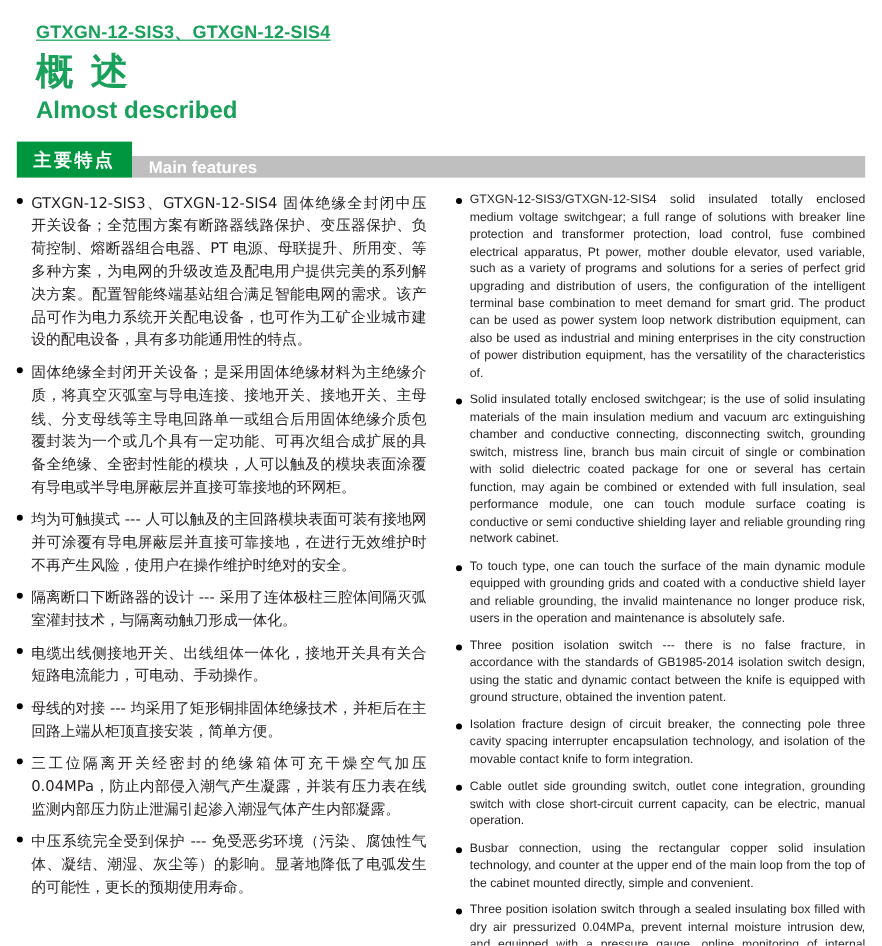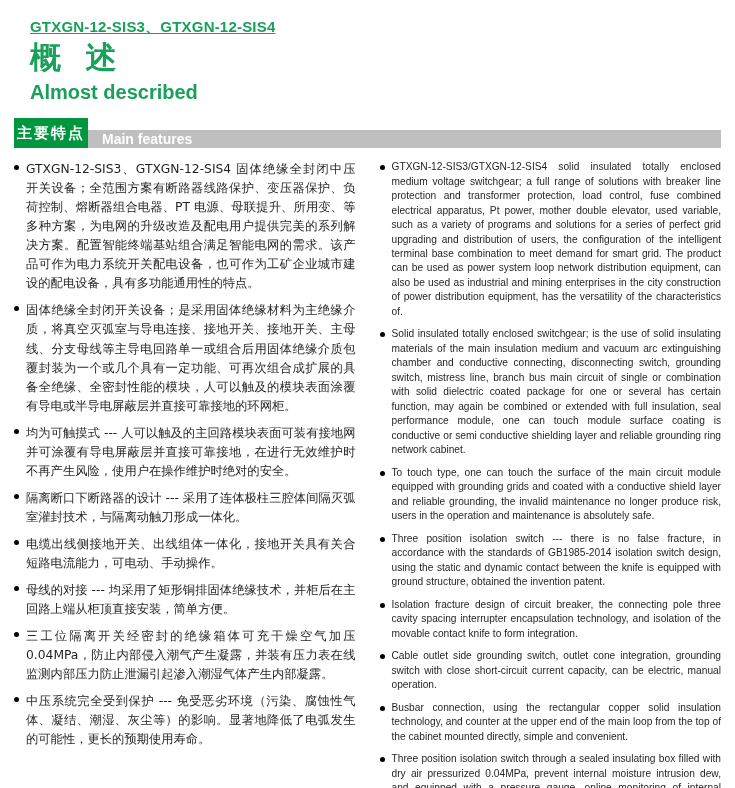--- a/index.html
+++ b/index.html
@@ -31,21 +31,21 @@
     font-size: 15px;
     font-weight: bold;
     letter-spacing: 0.2px;
     margin-bottom: 6px;
     text-decoration: underline;
   }
   .cn-title {
     color: #19a05a;
     font-size: 31px;
     font-weight: bold;
-    font-family: Liberation Mono, monospace;
+    font-family: Liberation Sans, sans-serif;
     line-height: 1.1;
     letter-spacing: 3px;
     margin: 2px 0 4px 0;
   }
   .en-title {
     color: #19a05a;
     font-size: 20px;
     font-weight: bold;
     margin-bottom: 14px;
   }
@@ -59,21 +59,21 @@
   }
   .section-bar .cn-tab {
     background: #00963f;
     color: #ffffff;
     font-size: 15px;
     font-weight: bold;
     font-family: "DejaVu Sans", sans-serif;
     letter-spacing: 2px;
     display: flex;
     align-items: center;
-    padding: 0 3px;
+    padding: 0 14px;
   }
   .section-bar .en-tab {
     background: #bfbfbf;
     color: #ffffff;
     font-size: 14px;
     font-weight: bold;
     display: flex;
     align-items: center;
     padding: 0 14px;
     flex: 1;
@@ -156,21 +156,21 @@
         <li>三工位隔离开关经密封的绝缘箱体可充干燥空气加压 0.04MPa，防止内部侵入潮气产生凝露，并装有压力表在线监测内部压力防止泄漏引起渗入潮湿气体产生内部凝露。</li>
         <li>中压系统完全受到保护 --- 免受恶劣环境（污染、腐蚀性气体、凝结、潮湿、灰尘等）的影响。显著地降低了电弧发生的可能性，更长的预期使用寿命。</li>
 
       </ul>
     </div>
 
     <div class="col col-right">
       <ul class="bullets">
         <li>GTXGN-12-SIS3/GTXGN-12-SIS4 solid insulated totally enclosed medium voltage switchgear; a full range of solutions with breaker line protection and transformer protection, load control, fuse combined electrical apparatus, Pt power, mother double elevator, used variable, such as a variety of programs and solutions for a series of perfect grid upgrading and distribution of users, the configuration of the intelligent terminal base combination to meet demand for smart grid. The product can be used as power system loop network distribution equipment, can also be used as industrial and mining enterprises in the city construction of power distribution equipment, has the versatility of the characteristics of.</li>
         <li>Solid insulated totally enclosed switchgear; is the use of solid insulating materials of the main insulation medium and vacuum arc extinguishing chamber and conductive connecting, disconnecting switch, grounding switch, mistress line, branch bus main circuit of single or combination with solid dielectric coated package for one or several has certain function, may again be combined or extended with full insulation, seal performance module, one can touch module surface coating is conductive or semi conductive shielding layer and reliable grounding ring network cabinet.</li>
-        <li>To touch type, one can touch the surface of the main circuit module equipped with grounding grids and coated with a conductive shield layer and reliable grounding, the invalid maintenance no longer produce risk, users in the operation and maintenance is absolutely safe.</li>
+        <li>To touch type, one can touch the surface of the main dynamic module equipped with grounding grids and coated with a conductive shield layer and reliable grounding, the invalid maintenance no longer produce risk, users in the operation and maintenance is absolutely safe.</li>
         <li>Three position isolation switch --- there is no false fracture, in accordance with the standards of GB1985-2014 isolation switch design, using the static and dynamic contact between the knife is equipped with ground structure, obtained the invention patent.</li>
         <li>Isolation fracture design of circuit breaker, the connecting pole three cavity spacing interrupter encapsulation technology, and isolation of the movable contact knife to form integration.</li>
         <li>Cable outlet side grounding switch, outlet cone integration, grounding switch with close short-circuit current capacity, can be electric, manual operation.</li>
         <li>Busbar connection, using the rectangular copper solid insulation technology, and counter at the upper end of the main loop from the top of the cabinet mounted directly, simple and convenient.</li>
         <li>Three position isolation switch through a sealed insulating box filled with dry air pressurized 0.04MPa, prevent internal moisture intrusion dew, and equipped with a pressure gauge, online monitoring of internal pressure to prevent leakage caused by seep into the wet gas generating internal condensation.</li>
 
       </ul>
     </div>
 
   </div>

